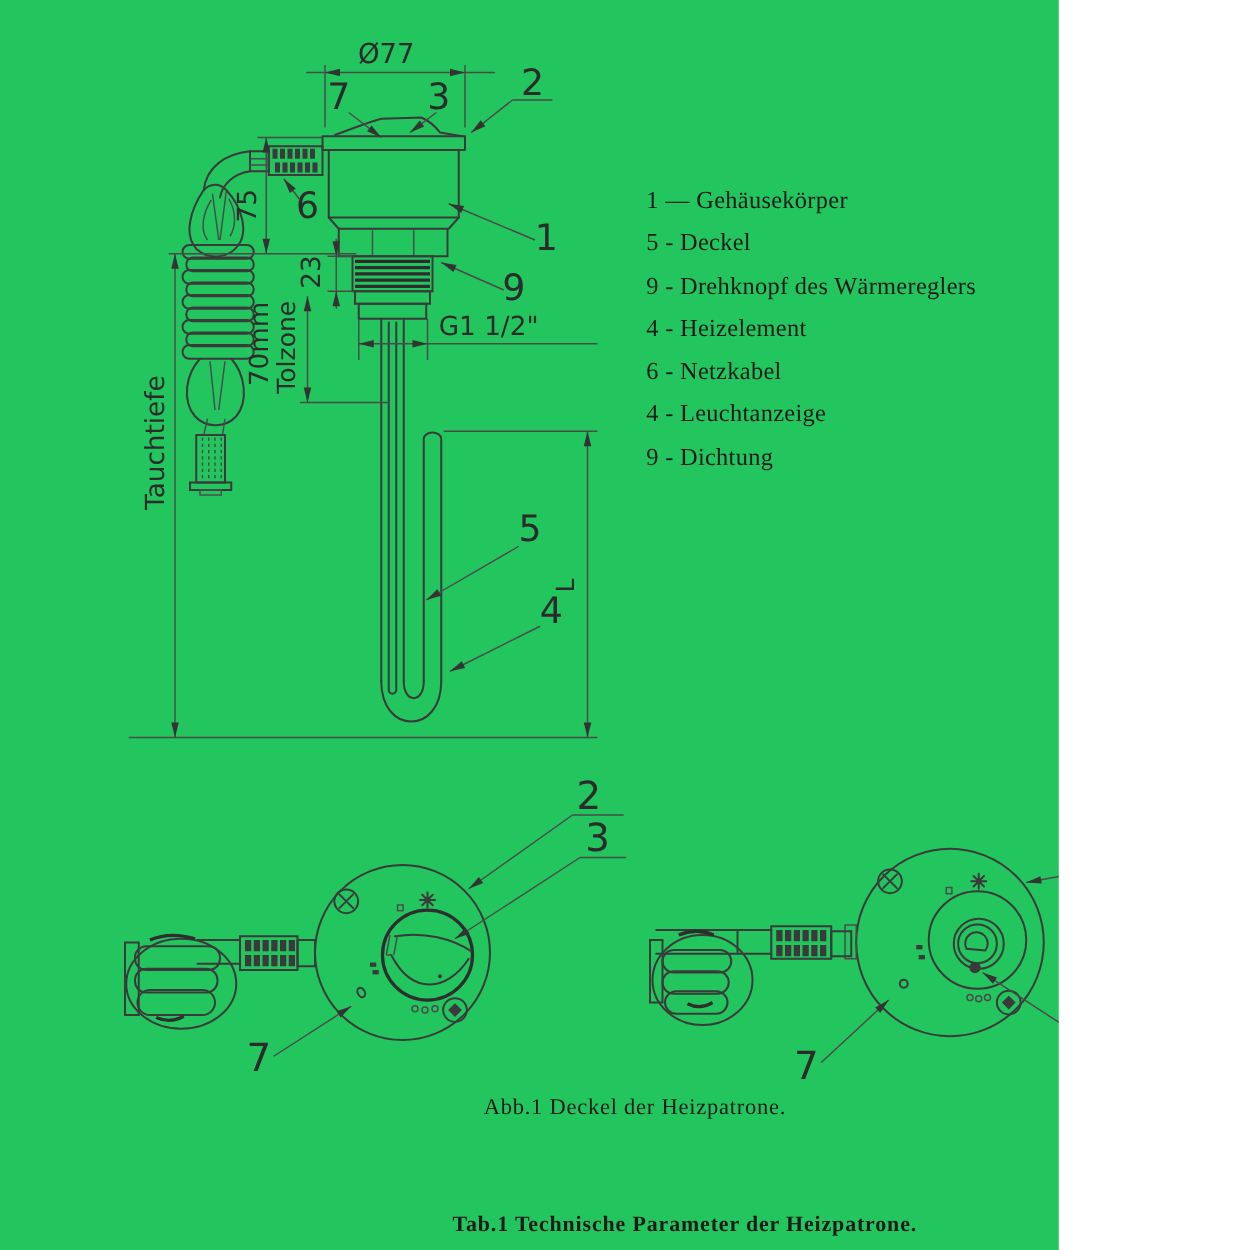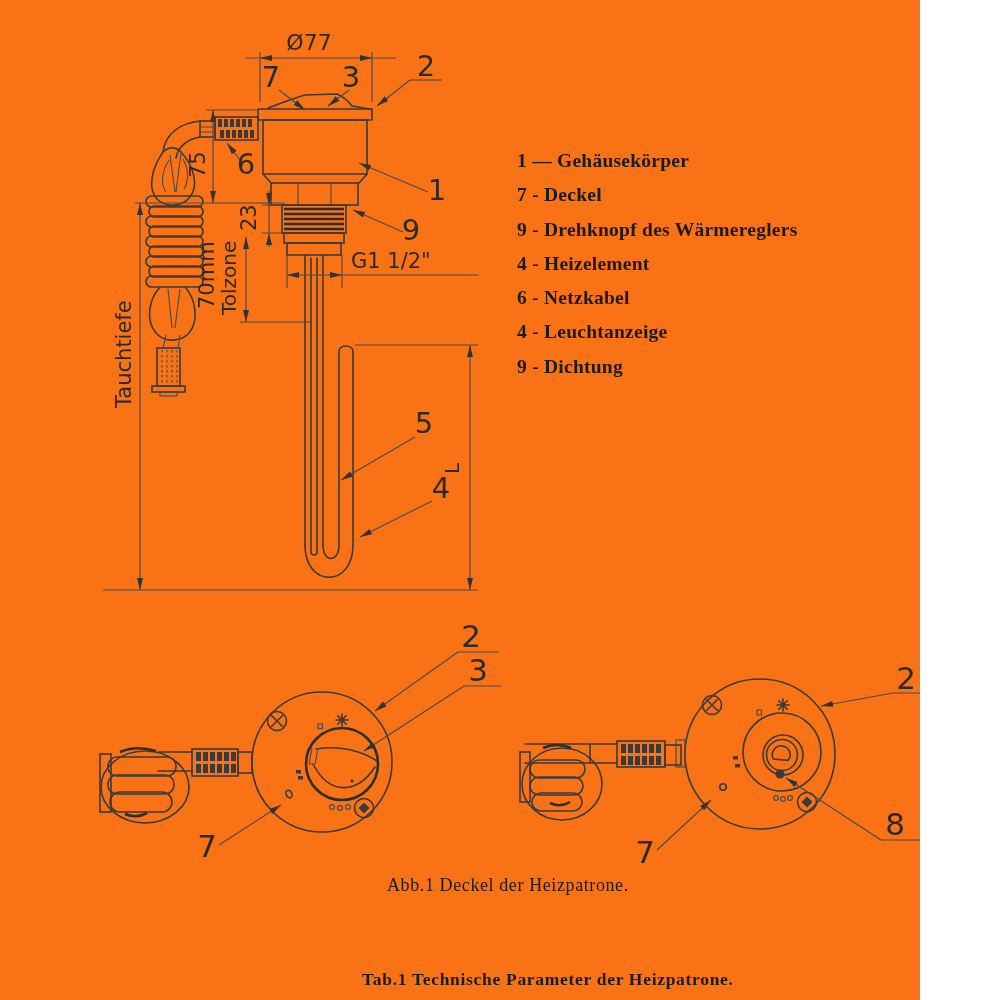--- a/index.html
+++ b/index.html
@@ -1,29 +1,29 @@
 <!DOCTYPE html>
 <html><head>
 <meta charset="utf-8">
 <style>
   html,body{margin:0;padding:0;}
   body{width:1000px;height:1000px;background:#ffffff;font-family:"Liberation Sans",sans-serif;}
-  #page{position:relative;width:920px;height:1000px;background:#f97316;overflow:hidden;}
+  #page{position:relative;width:847px;height:1000px;background:#22c55e;overflow:hidden;}
   svg{position:absolute;left:0;top:0;}
   .cad-line{stroke:#3a3a3a;stroke-width:1.6;fill:none;stroke-linecap:round;}
   .cad-thin{stroke:#4a4a4a;stroke-width:1.15;fill:none;}
   .cad-bold{stroke:#2e2e2e;stroke-width:2.6;fill:none;}
   .cad-fill{fill:#3a3a3a;stroke:none;}
   .cad-text{font-family:"DejaVu Sans",sans-serif;fill:#2b2b2b;}
   .dim-t{font-size:21px;}
   .callout-t{font-size:29px;}
   .view-t{font-size:31px;}
   #legend{position:absolute;left:517px;top:150px;width:420px;
     font-family:"Liberation Serif",serif;font-size:19.5px;color:#1b1b1b;letter-spacing:.25px;}
-  #legend p{margin:0 0 11.5px 0;line-height:22.8px;white-space:nowrap;font-weight:bold;}
+  #legend p{margin:0 0 11.5px 0;line-height:22.8px;white-space:nowrap;}
   .caption{position:absolute;font-family:"Liberation Serif",serif;color:#1b1b1b;white-space:nowrap;}
   #fig-caption{left:387px;top:875px;font-size:18px;letter-spacing:.6px;}
   #tab-caption{left:362px;top:969px;font-size:17.5px;font-weight:bold;letter-spacing:.7px;}
 </style>
 </head>
 <body>
 
 <div id="page">
 
 <svg width="1000" height="1000" viewBox="0 0 1000 1000">
@@ -326,21 +326,21 @@
       <line class="cad-thin" x1="657" y1="850" x2="711" y2="800" marker-end="url(#arr)"></line>
       <text class="cad-text view-t" x="895" y="835" text-anchor="middle">8</text>
       <path class="cad-thin" d="M881,840 H927"></path>
       <line class="cad-thin" x1="881" y1="840" x2="786" y2="778" marker-end="url(#arr)"></line>
     </g>
   </g>
 </svg>
 
 <div id="legend">
   <p>1 — Gehäusekörper</p>
-  <p>7 - Deckel</p>
+  <p>5 - Deckel</p>
   <p>9 - Drehknopf des Wärmereglers</p>
   <p>4 - Heizelement</p>
   <p>6 - Netzkabel</p>
   <p>4 - Leuchtanzeige</p>
   <p>9 - Dichtung</p>
 </div>
 
 <div id="fig-caption" class="caption">Abb.1 Deckel der Heizpatrone.</div>
 <div id="tab-caption" class="caption">Tab.1 Technische Parameter der Heizpatrone.</div>
 

